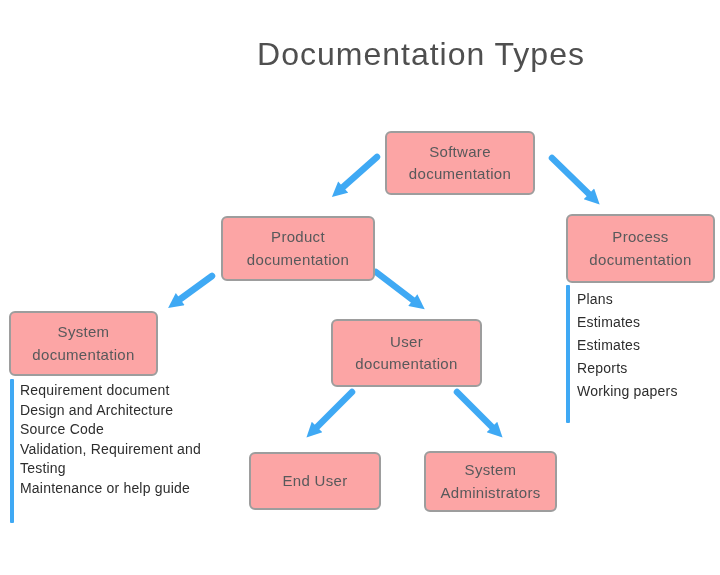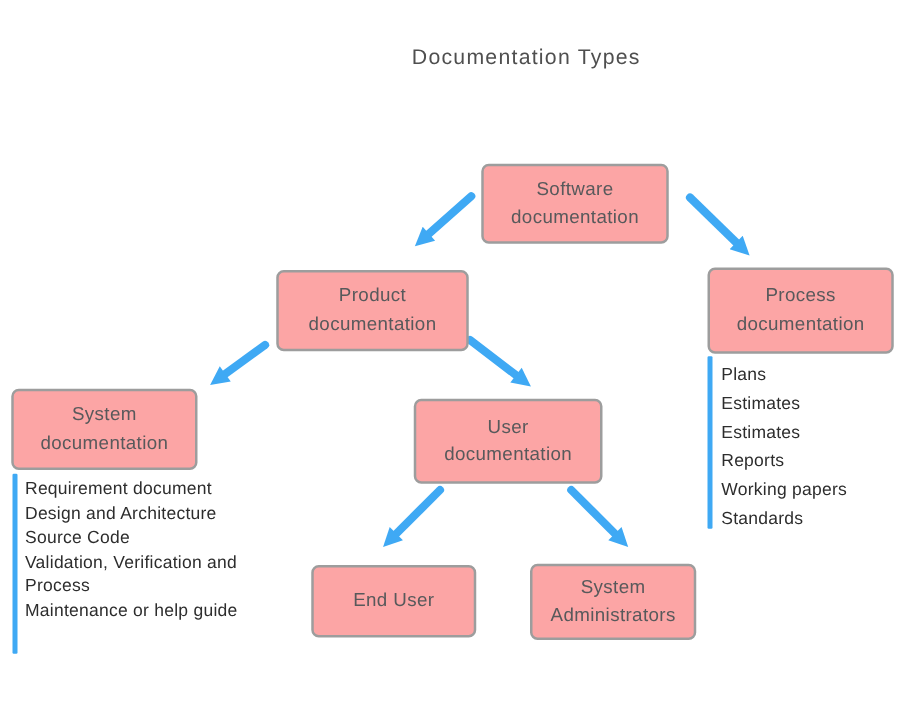--- a/index.html
+++ b/index.html
@@ -15,21 +15,21 @@
   .canvas{
     position:relative;
     width:720px;height:575px;
     background:#ffffff;
     overflow:hidden;
   }
   .title{
     position:absolute;
     left:121px;top:36px;width:600px;
     text-align:center;
-    font-size:17px;
+    font-size:32px;
     letter-spacing:1px;
     color:var(--title-text);
   }
   .node{
     position:absolute;
     background:#fca5a5;
     border:2px solid var(--box-border);
     border-radius:6px;
     display:flex;align-items:center;justify-content:center;
     text-align:center;
@@ -118,27 +118,26 @@
   </div>
   <div class="node node-sysadmin">
     <span>System Administrators</span>
   </div>
 
   <div class="vbar vbar-system"></div>
   <div class="sidelist sidelist-system">
     <div>Requirement document</div>
     <div>Design and Architecture</div>
     <div>Source Code</div>
-    <div>Validation, Verification and Process</div>
+    <div>Validation, Requirement and Testing</div>
     <div>Maintenance or help guide</div>
   </div>
 
   <div class="vbar vbar-process"></div>
   <div class="sidelist sidelist-process">
     <div>Plans</div>
     <div>Estimates</div>
     <div>Estimates</div>
     <div>Reports</div>
     <div>Working papers</div>
-    <div>Standards</div>
   </div>
 
 </div>
 
 </body></html>

